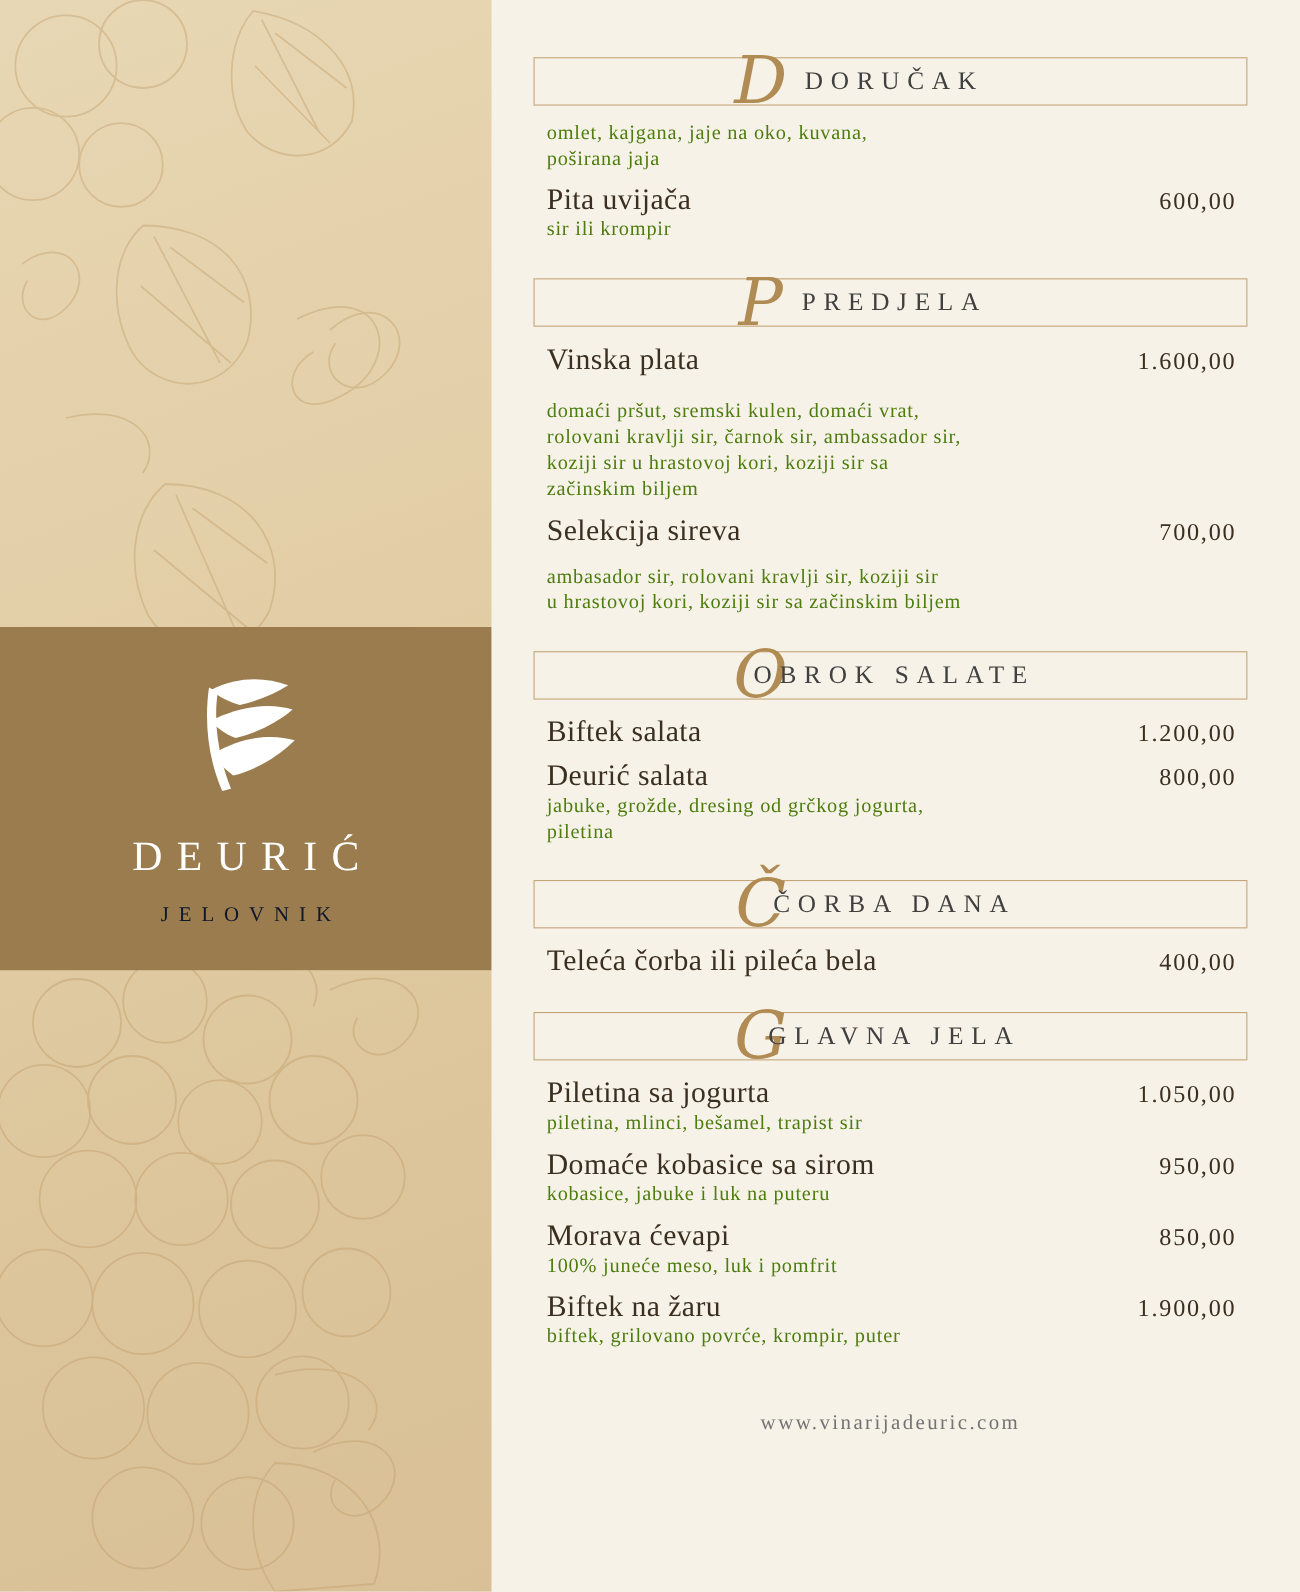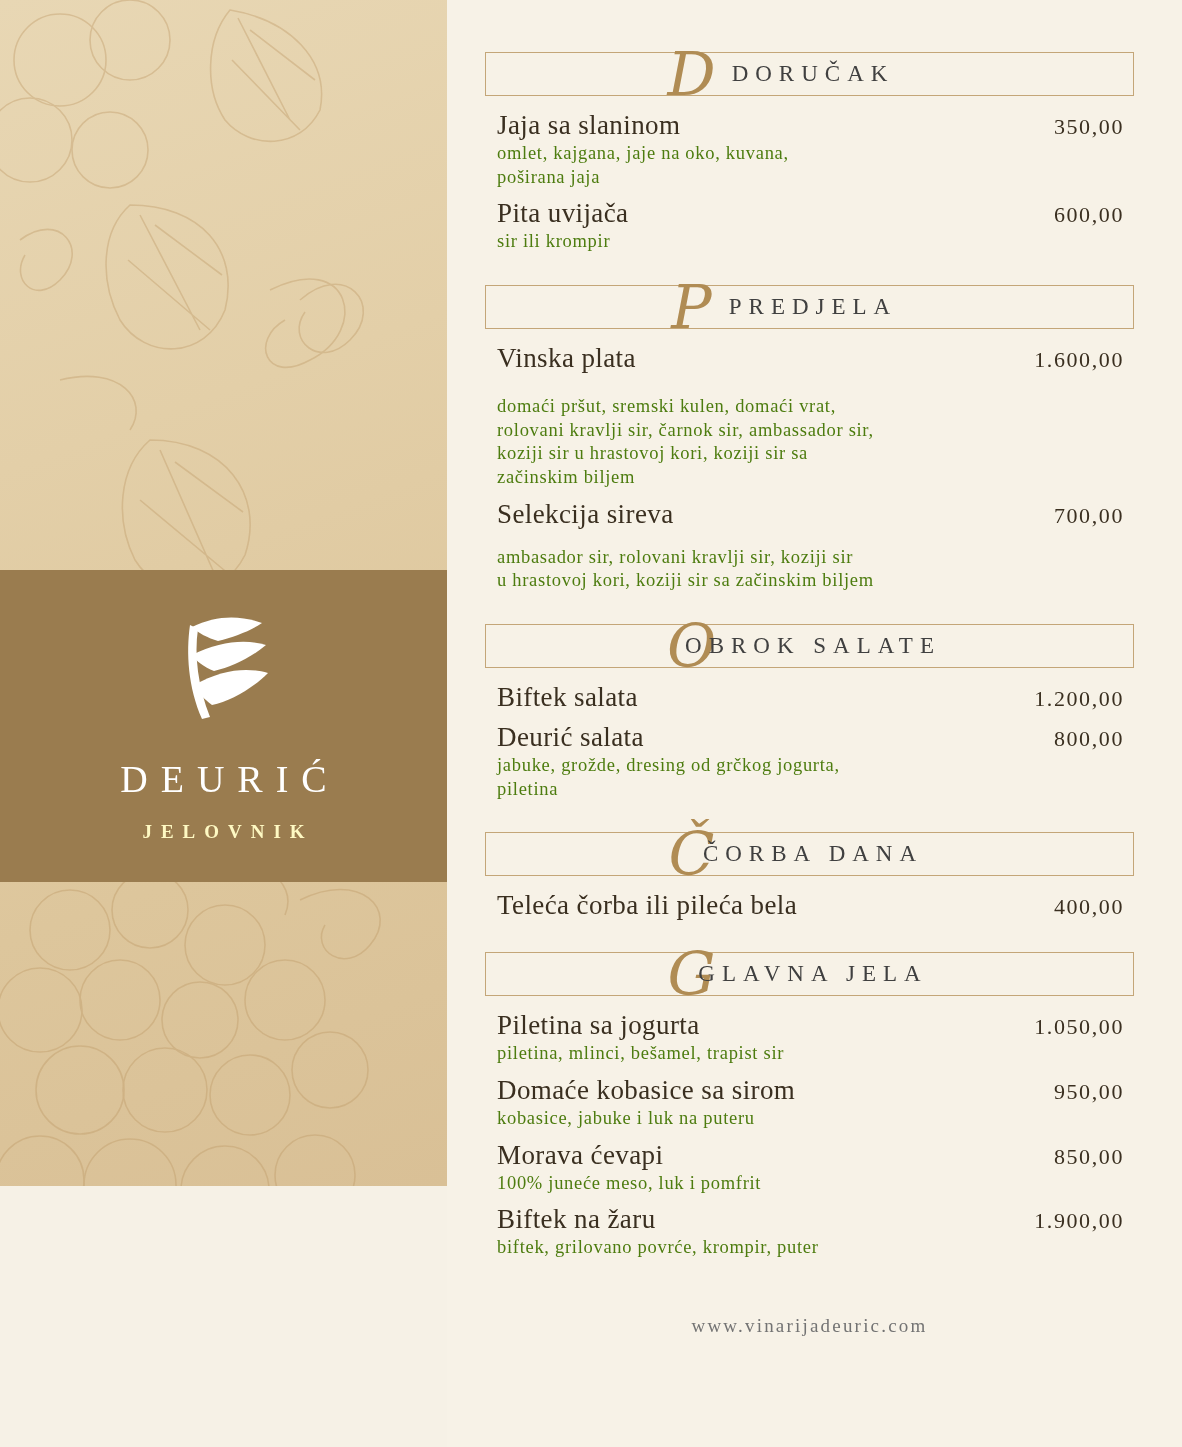--- a/index.html
+++ b/index.html
@@ -17,21 +17,21 @@
     width: 1182px;
     height: 1447px;
     display: flex;
     background: #f6f1e6;
   }
 
   
   .left-panel {
     position: relative;
     width: 447px;
-    height: 1186px;
+    height: 1447px;
     background: linear-gradient(160deg, #e8d7b4 0%, #e3cfa8 35%, #ddc69c 70%, #d9c096 100%);
     overflow: hidden;
     flex: 0 0 447px;
   }
 
   .vine-art {
     position: absolute;
     inset: 0;
     opacity: .55;
   }
@@ -58,26 +58,25 @@
   .brand-name {
     color: #ffffff;
     font-size: 38px;
     letter-spacing: 13px;
     font-family: "Liberation Serif", serif;
     text-indent: 13px;
     font-weight: 400;
   }
 
   .brand-sub {
-    color: #fef9c3;
+    color: #0f172a;
     font-size: 19px;
     letter-spacing: 9px;
     margin-top: 20px;
     text-indent: 9px;
-    font-weight: bold;
   }
 
   
   .menu-panel {
     position: relative;
     flex: 1 1 auto;
     height: 1447px;
     background: #f7f2e7;
     padding: 52px 48px 0 38px;
   }
@@ -241,24 +240,20 @@
 
   <div class="menu-panel">
     <div id="sections-root">
         <div class="section">
           <div class="section-header">
             <span class="section-script">D</span>
             <span class="section-title">DORUČAK</span>
           </div>
           <div class="items">
             <div class="item">
-              <div class="item-line">
-                <span class="item-name">Jaja sa slaninom</span>
-                <span class="item-price">350,00</span>
-              </div>
               <div class="item-desc" style="white-space: pre-line;">omlet, kajgana, jaje na oko, kuvana,
 poširana jaja</div>
             </div>
             <div class="item">
               <div class="item-line">
                 <span class="item-name">Pita uvijača</span>
                 <span class="item-price">600,00</span>
               </div>
               <div class="item-desc" style="white-space: pre-line;">sir ili krompir</div>
             </div>

